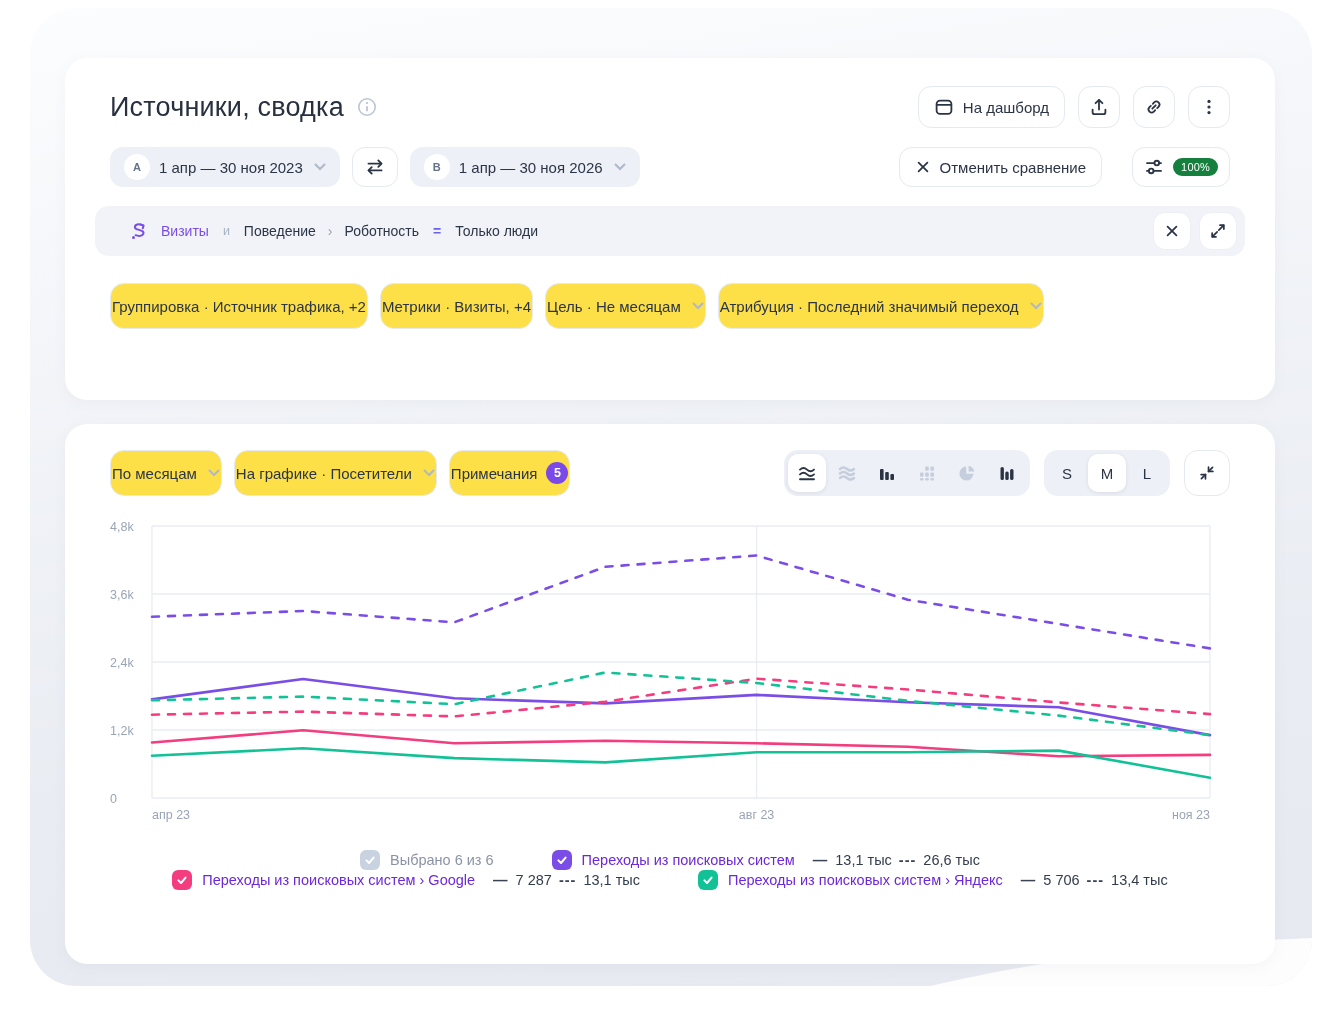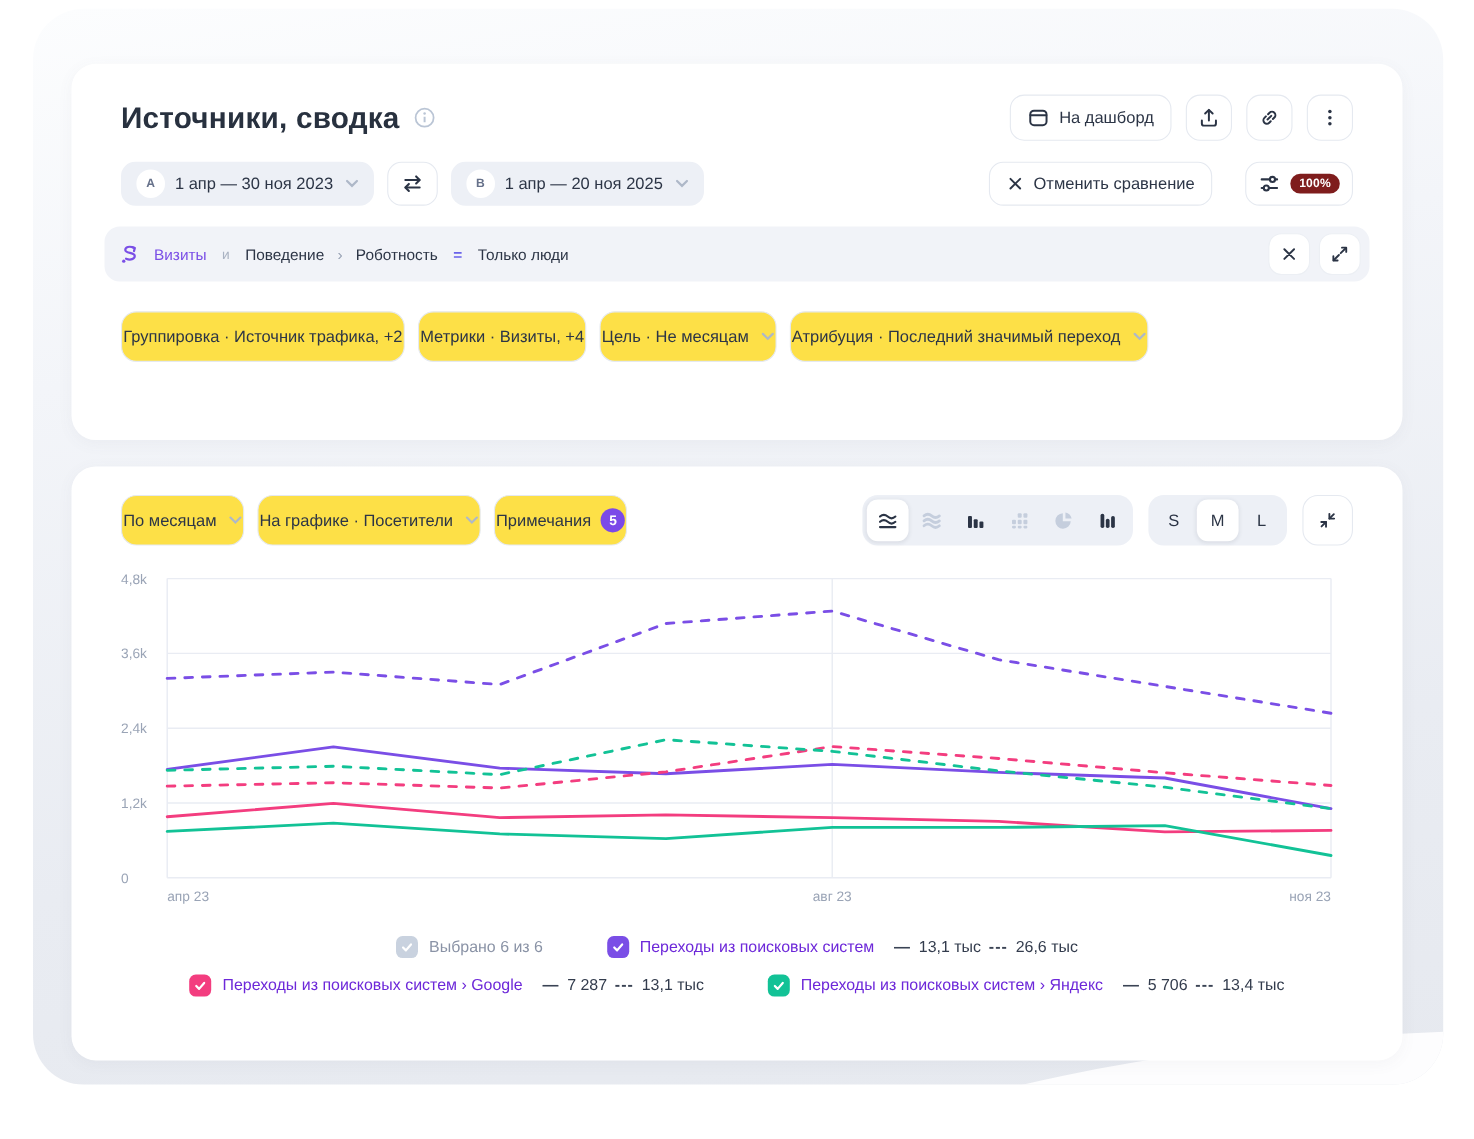--- a/index.html
+++ b/index.html
@@ -25,32 +25,32 @@
     height:40px; padding:0 14px; font-size:15px; font-weight:500; color:#2c3546; cursor:pointer; white-space:nowrap; }
   .chip-outline { background:#fde047; border:1px solid #e5e9f0; height:46px; border-radius:14px; padding:0 1px; }
   .chev { display:inline-flex; margin-left:2px; }
   .circle-badge { display:inline-flex; align-items:center; justify-content:center; width:26px; height:26px;
     border-radius:50%; background:#fff; font-size:11px; font-weight:700; color:#66718a; }
   .ico { display:inline-flex; } .ico svg { display:block; }
 
   
   .row-title { margin:28px 45px 0; justify-content:space-between; }
   .title-wrap { display:flex; align-items:center; gap:12px; }
-  .page-title { font-size:27px; font-weight:700; letter-spacing:.2px; color:#28313f; }
+  .page-title { font-size:27px; font-weight:400; letter-spacing:.2px; color:#28313f; }
   .actions { display:flex; gap:13px; }
 
   .row-periods { margin:19px 45px 0; gap:12px; }
   .row-periods .right { margin-left:auto; display:flex; gap:30px; }
-  .sampling-badge { background:#7f1d1d; color:#fff; font-size:11px; font-weight:700; border-radius:9px;
+  .sampling-badge { background:#15803d; color:#fff; font-size:11px; font-weight:400; border-radius:9px;
     padding:3px 8px; letter-spacing:.2px; }
   .row-segment { margin:13px 45px 0; gap:12px; }
   .chip .pie { margin-right:-2px; }
 
   .filter-strip { margin:19px 30px 0; height:50px; background:#f1f3f8; border-radius:14px;
-    display:flex; align-items:center; padding:0 8px 0 13px; gap:12px; font-size:14px; }
+    display:flex; align-items:center; padding:0 8px 0 34px; gap:12px; font-size:14px; }
   .fs-metric { color:#7a4ee6; font-weight:500; }
   .fs-and { color:#a9b2c2; font-size:12.5px; margin:0 2px; }
   .fs-sep { color:#98a2b4; }
   .fs-op { color:#6a63ea; font-weight:600; margin:0 2px; }
   .fs-text { color:#2c3546; }
   .filter-strip .right { margin-left:auto; display:flex; gap:8px; }
   .mini-btn { width:38px; height:38px; border-radius:12px; background:#fff; border:1px solid #eceff4;
     display:inline-flex; align-items:center; justify-content:center; cursor:pointer; }
 
   .row-chips { margin:27px 45px 0; gap:12px; }
@@ -62,21 +62,21 @@
     border-radius:50%; background:#7b49e8; color:#fff; font-size:12.5px; font-weight:700; }
   .toggle-group { display:flex; align-items:center; background:#edf0f6; border-radius:14px; padding:4px; gap:2px; height:46px; }
   .tg-slot { width:38px; height:38px; border-radius:10px; display:flex; align-items:center; justify-content:center;
     cursor:pointer; font-size:15px; font-weight:500; color:#2c3546; }
   .tg-slot.selected { background:#fff; box-shadow:0 1px 4px rgba(40,50,70,.10); }
   .big-square { width:46px; height:46px; border-radius:14px; }
 
   .chart-wrap { margin:18px 45px 0; }
   svg text { font-family:"Liberation Sans", sans-serif; }
 
-  .legend { margin-top:20px; display:flex; flex-direction:column; align-items:center; gap:15px; }
+  .legend { margin-top:20px; display:flex; flex-direction:column; align-items:center; }
   .legend-row { display:flex; gap:58px; align-items:center; }
   .legend-item { display:flex; align-items:center; gap:10px; font-size:14.5px; font-weight:500; cursor:pointer; }
   .cb { width:20px; height:20px; border-radius:6px; display:inline-flex; align-items:center; justify-content:center; }
   .legend-label { color:#6d28d9; }
   .legend-item.muted .legend-label { color:#8a93a6; }
   .legend-vals { display:flex; align-items:center; gap:7px; margin-left:8px; color:#333c4d; }
   .legend-vals .marker { letter-spacing:1px; font-weight:600; color:#3a4354; }
 </style>
 </head>
 <body>
@@ -156,21 +156,21 @@
           <svg width="20" height="20" viewBox="0 0 20 20" fill="none" stroke="#2b3445" stroke-width="1.9" stroke-linecap="round" stroke-linejoin="round">
             <path d="M3.5 6.6 H16.2"></path>
               <path d="M13.3 3.4 L16.5 6.6 L13.3 9.8"></path>
             <path d="M16.5 13.4 H3.8"></path>
               <path d="M6.7 10.2 L3.5 13.4 L6.7 16.6"></path>
           </svg>
         </span>
       </button>
       <div class="chip">
         <span class="circle-badge">B</span>
-        <span>1 апр — 20 ноя 2025</span>
+        <span>1 апр — 30 ноя 2026</span>
         <span class="chev ico">
           <svg width="12" height="8" viewBox="0 0 12 8" fill="none" stroke="#aeb8c8" stroke-width="2" stroke-linecap="round">
               <path d="M1.5 1.5 L6 6 L10.5 1.5"></path>
             </svg>
         </span>
       </div>
       <div class="right">
         <button class="btn" style="height:40px">
           <span class="ico">
             <svg width="16" height="16" viewBox="0 0 20 20" fill="none" stroke="#2b3445" stroke-width="2.2" stroke-linecap="round">

